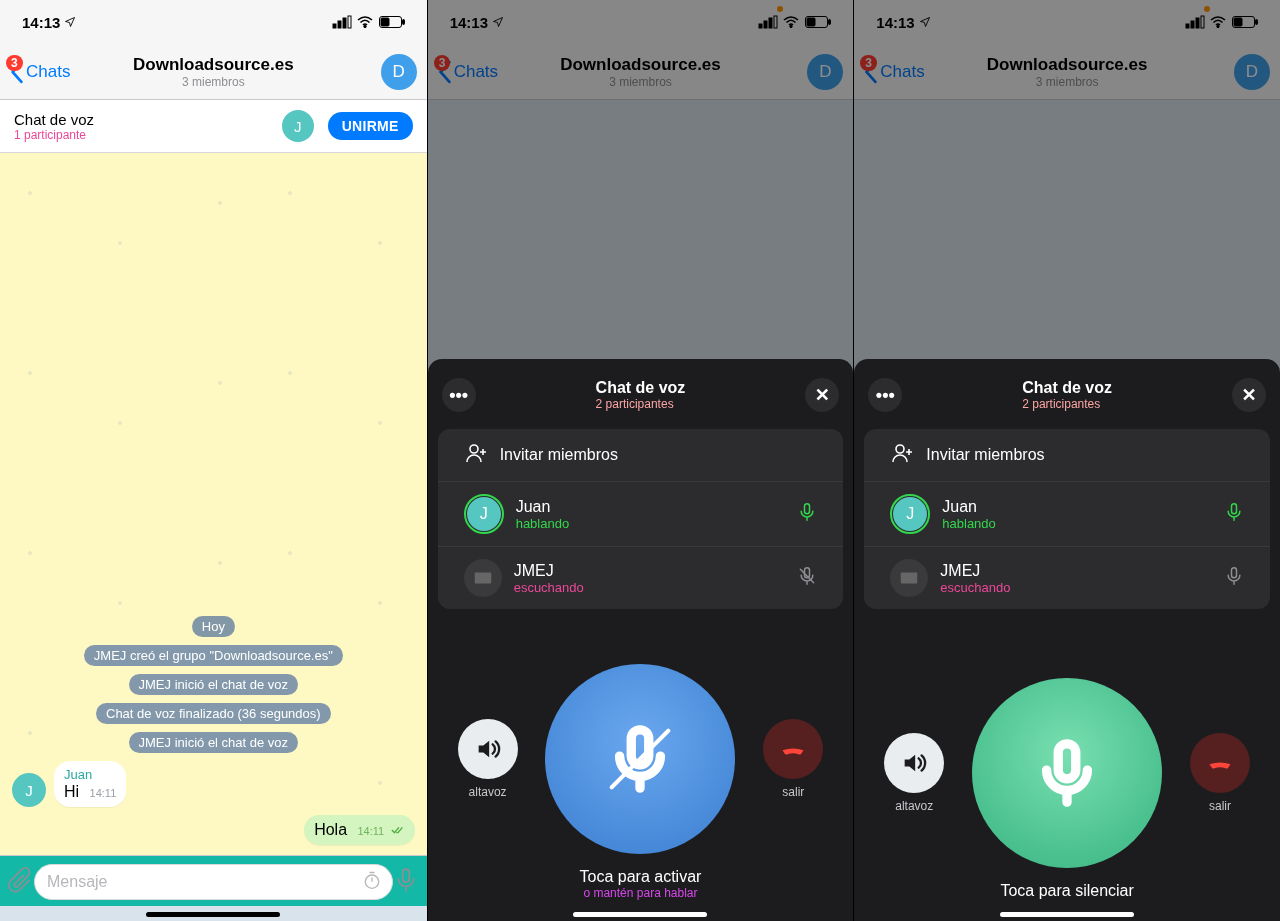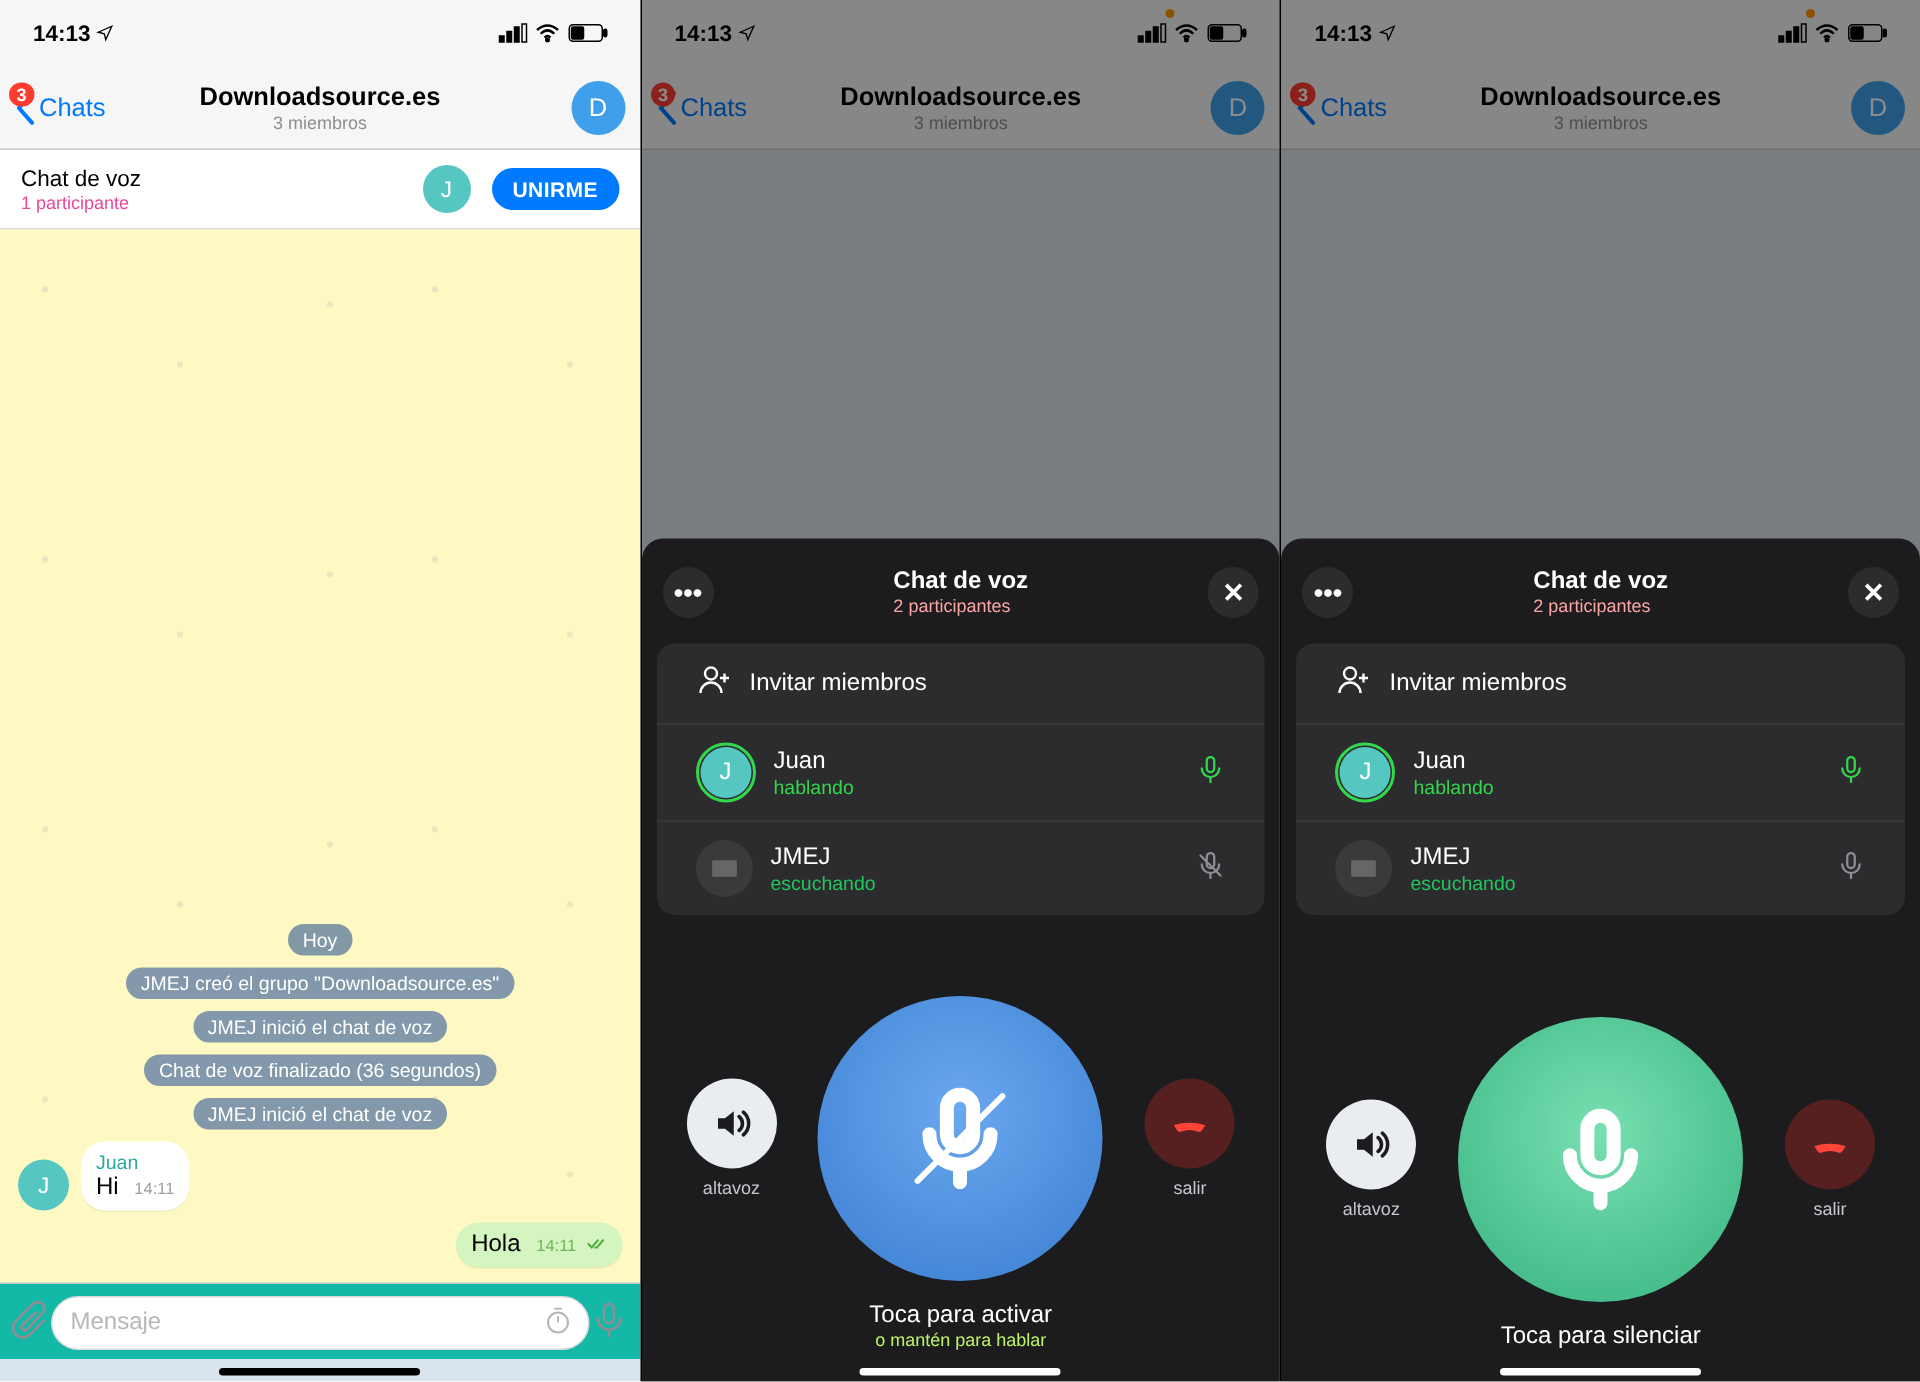--- a/index.html
+++ b/index.html
@@ -85,21 +85,21 @@
   .sheet-sub { font-size:12px; color:#fca5a5; }
 
   .part-card { margin-top:12px; background:#2c2c2e; border-radius:12px; overflow:hidden;}
   .row { display:flex; align-items:center; gap:12px; padding:12px 26px; }
   .row + .row { border-top:1px solid #3a3a3c;}
   .row .avatar { width:38px; height:38px; margin-left:0; font-size:16px;}
   .row .avatar.photo { background:#3a3a3c;}
   .row .col .n { font-size:16px; color:#fff;}
   .row .col .st { font-size:13px;}
   .st.talking { color:#32d74b;}
-  .st.listening { color:#22c55e;}
+  .st.listening { color:#ec4899;}
   .row .right-i { margin-left:auto;}
   .row .right-i svg { width:20px; height:22px; }
   .row .right-i.green svg { stroke:#32d74b;}
   .row .right-i.muted svg { stroke:#8e8e93;}
   .row .right-i.gray svg { stroke:#8e8e93;}
   .invite-i svg { width:24px; height:24px; stroke:#fff; fill:none; stroke-width:1.6;}
 
   .pulse { width:40px; height:40px; border-radius:50%; border:2px solid #32d74b; display:flex; align-items:center; justify-content:center;}
 
   .controls { margin-top:auto; padding:18px 6px 4px; display:flex; align-items:center; justify-content:space-around; position:relative;}
@@ -116,21 +116,21 @@
   .big.blue::before, .big.green::before { content:""; position:absolute; inset:-36px; border-radius:50%; filter:blur(24px); z-index:-1;}
   .big.blue  { background:radial-gradient(circle at 50% 40%, #6aa8ef, #3a7ed0);}
   .big.blue::before  { background:radial-gradient(circle,#3a7ed0 0%, rgba(58,126,208,0) 70%);}
   .big.green { background:radial-gradient(circle at 50% 40%, #79dfb1, #36b380);}
   .big.green::before { background:radial-gradient(circle,#36b380 0%, rgba(54,179,128,0) 70%);}
   .big svg { width:70px; height:70px; stroke:#fff; fill:none; stroke-width:3.2; stroke-linecap:round;}
   .big .slash { position:absolute; width:84px; height:4px; background:#fff; border-radius:2px; transform:rotate(-45deg);}
 
   .big-caption { text-align:center; margin-top:10px; margin-bottom:6px;}
   .big-caption .l1 { font-size:16px; color:#fff;}
-  .big-caption .l2 { font-size:12px; color:#bef264;}
+  .big-caption .l2 { font-size:12px; color:#d946ef;}
 
   
   svg { overflow:visible; }
   .mic-svg { stroke-linecap:round; stroke-linejoin:round; fill:none;}
 </style>
 </head>
 <body>
 
 <div class="stage">
 

